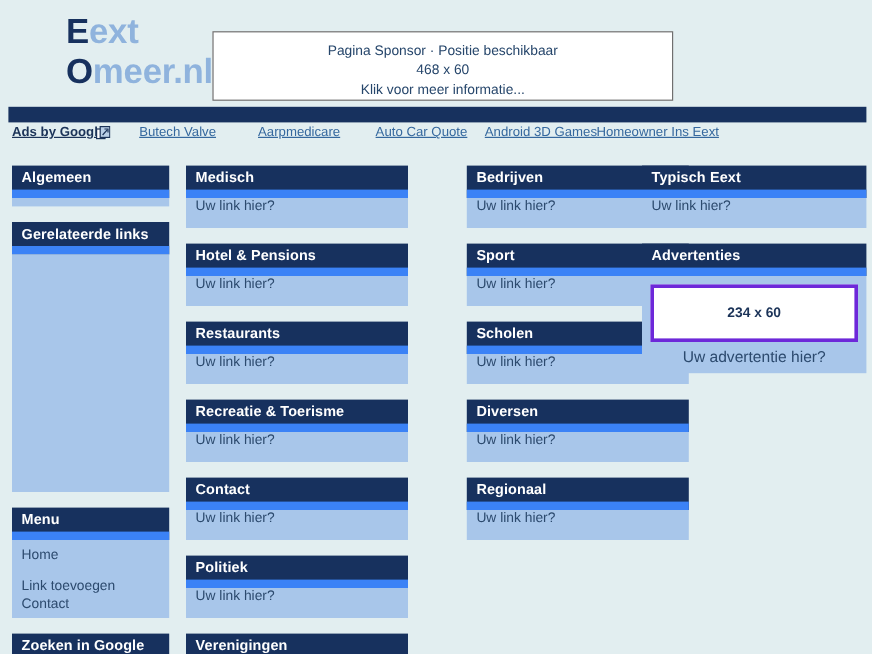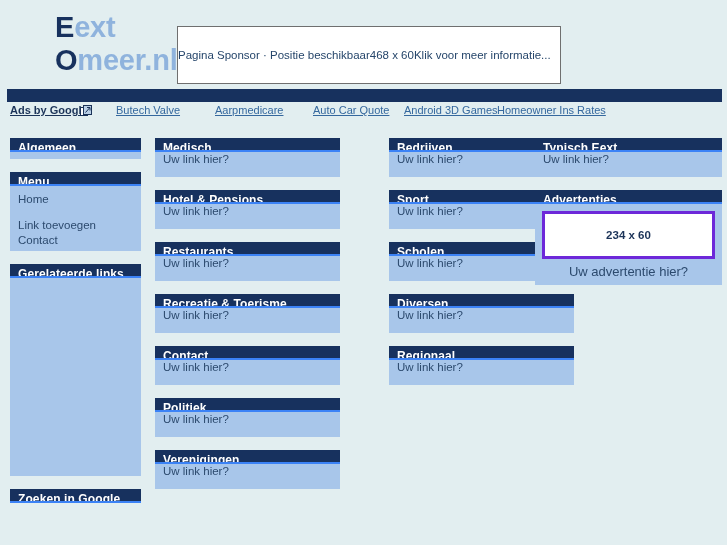--- a/index.html
+++ b/index.html
@@ -37,23 +37,23 @@
   #logo .line { display: block; margin-left: 44px; }
 
   #sponsor-box {
     position: absolute;
     left: 177px; top: 26px;
     width: 384px; height: 58px;
     background: #ffffff;
     border: 1px solid #6f6f6f;
     box-sizing: border-box;
     display: flex;
-    flex-direction: row;
+    flex-direction: column;
     align-items: center;
-    justify-content: flex-start;
+    justify-content: flex-end;
     color: #26466b;
     font-size: 11.5px;
     line-height: 16px;
     cursor: pointer;
   }
 
   
   #adsbar-strip {
     position: absolute;
     left: 7px; top: 89px;
@@ -98,23 +98,23 @@
   #col-right  { left: 535px; top: 138px; width: 187px; }
 
   
   .panel { margin-bottom: 13px; }
   .panel-head {
     background: #17315e;
     color: #ffffff;
     font-size: 12px;
     font-weight: bold;
     padding: 4px 8px 5px 8px;
-    border-bottom: 2px solid #3b82f6;
+    border-bottom: 7px solid #3b82f6;
     box-sizing: border-box;
-    height: 14px;
+    height: 27px;
     line-height: 13px;
     overflow: hidden;
     letter-spacing: 0.1px;
     cursor: pointer;
   }
   .panel-body {
     background: #a8c6ea;
     padding: 5px 8px 6px 8px;
     font-size: 11.5px;
     color: #2c4a6e;
@@ -196,46 +196,46 @@
       <rect x="0.5" y="2.5" width="7" height="8" fill="#ffffff" stroke="#1b3358"></rect>
       <rect x="3.5" y="0.5" width="8" height="9" fill="#b9cfe6" stroke="#1b3358"></rect>
       <path d="M5.5 7.5 L9.5 3" stroke="#1b3358" fill="none"></path>
       <path d="M7 2.5 L10 2.5 L10 5.5" stroke="#1b3358" fill="none"></path>
     </svg>
   </span>
   <a class="adlink" style="left:116px;">Butech Valve</a>
   <a class="adlink" style="left:215px;">Aarpmedicare</a>
   <a class="adlink" style="left:313px;">Auto Car Quote</a>
   <a class="adlink" style="left:404px;">Android 3D Games</a>
-  <a class="adlink" style="left:497px;">Homeowner Ins Rates</a>
+  <a class="adlink" style="left:497px;">Homeowner Ins Eext</a>
 </div>
 
 <div class="column" id="col-left">
 
   <div class="panel">
     <div class="panel-head">Algemeen</div>
     <div class="panel-body empty-short"></div>
+  </div>
+
+  <div class="panel">
+    <div class="panel-head">Gerelateerde links</div>
+    <div class="panel-body empty-tall"></div>
   </div>
 
   <div class="panel" id="menu-panel">
     <div class="panel-head">Menu</div>
     <div class="panel-body">
       <span class="menu-item">Home</span>
       <div class="menu-gap"></div>
       <span class="menu-item">Link toevoegen</span>
       <span class="menu-item">Contact</span>
     </div>
   </div>
 
   <div class="panel">
-    <div class="panel-head">Gerelateerde links</div>
-    <div class="panel-body empty-tall"></div>
-  </div>
-
-  <div class="panel">
     <div class="panel-head">Zoeken in Google</div>
   </div>
 
 </div>
 
 <div class="column" id="col-mid1">
 
   <div class="panel">
     <div class="panel-head">Medisch</div>
     <div class="panel-body cat">

